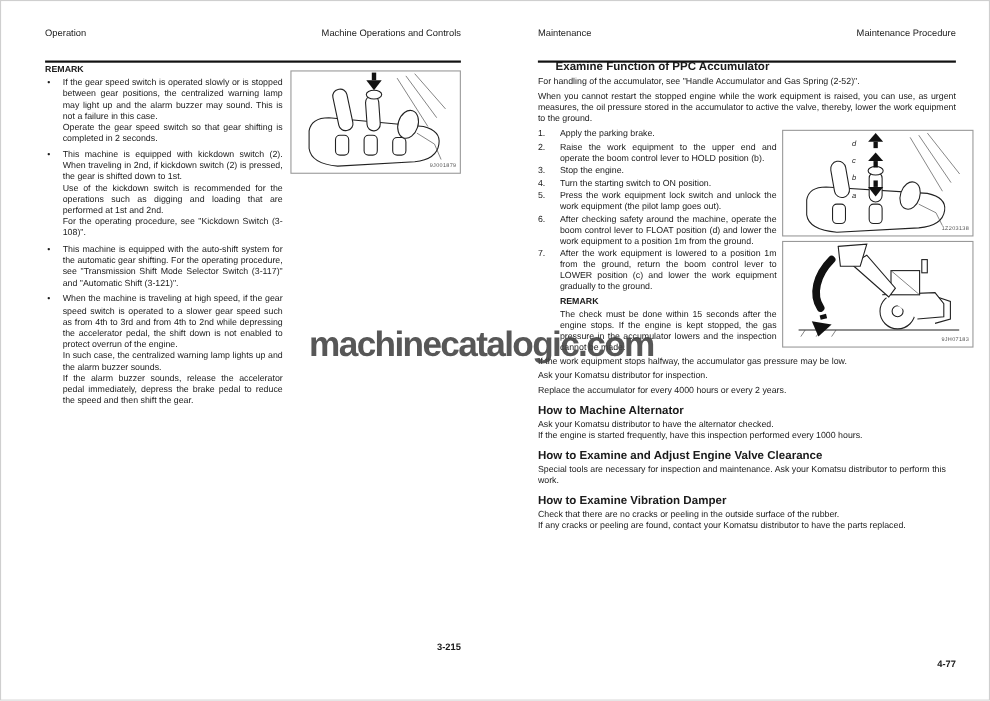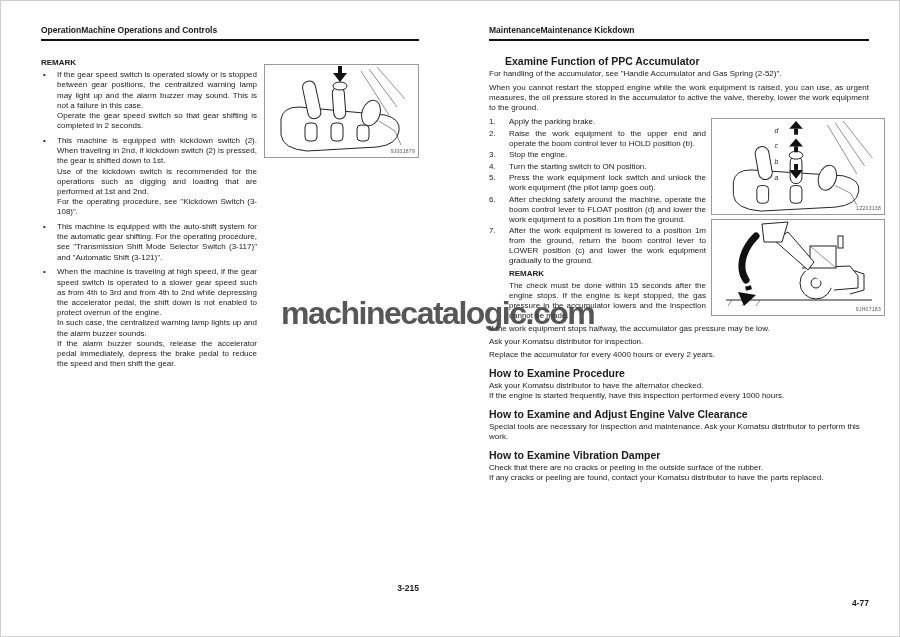--- a/index.html
+++ b/index.html
@@ -2,22 +2,22 @@
 <html><head>
 <meta charset="utf-8">
 <style>
   html,body{margin:0;padding:0;}
   body{
     width:900px;height:637px;position:relative;background:#fff;
     font-family:"Liberation Sans", sans-serif;color:#1a1a1a;overflow:hidden;
   }
   .canvas{position:absolute;inset:0;border:1px solid #cfcfcf;background:#fff;}
   
-  .page-header{position:absolute;display:flex;
-    font-size:8.5px;font-weight:bold;border-bottom:2px solid #111;padding-bottom:4px;}
+  .page-header{position:absolute;display:flex;justify-content:space-between;
+    font-size:8.5px;font-weight:normal;border-bottom:2px solid #111;padding-bottom:20px;}
   #lp-header{left:40px;top:24px;width:378px;}
   #rp-header{left:488px;top:24px;width:380px;}
   
   .page-footer{position:absolute;font-size:8.5px;font-weight:bold;text-align:right;}
   #lp-footer{left:40px;top:582px;width:378px;}
   #rp-footer{left:488px;top:597px;width:380px;}
   
   #lp-body{position:absolute;left:40px;top:57px;width:378px;font-size:8px;line-height:10.2px;}
   #rp-body{position:absolute;left:488px;top:55px;width:380px;font-size:8px;line-height:10px;}
   .text-col{width:216px;}
@@ -119,21 +119,21 @@
         <path class="thin" d="M114 56 L130 66 L136 80"></path>
       </svg>
       <span class="fig-code">9J001879</span>
     </div>
   </div>
 
   <div id="lp-footer" class="page-footer">3-215</div>
 
   <div id="rp-header" class="page-header">
     <span>Maintenance</span>
-    <span>Maintenance Kickdown</span>
+    <span>Maintenance Procedure</span>
   </div>
 
   <div id="rp-body">
     <div class="heading first">Examine Function of PPC Accumulator</div>
     <p class="para">For handling of the accumulator, see "Handle Accumulator and Gas Spring (2-52)".</p>
     <p class="para">When you cannot restart the stopped engine while the work equipment is raised, you can use, as urgent measures, the oil pressure stored in the accumulator to active the valve, thereby, lower the work equipment to the ground.</p>
 
     <div class="steps">
       <div class="step">
         <span class="step-num">1.</span>
@@ -167,21 +167,21 @@
 
     <div class="remark-block">
       <p class="remark-label">REMARK</p>
       <p class="para">The check must be done within 15 seconds after the engine stops. If the engine is kept stopped, the gas pressure in the accumulator lowers and the inspection cannot be made.</p>
     </div>
 
     <p class="note">If the work equipment stops halfway, the accumulator gas pressure may be low.</p>
     <p class="note">Ask your Komatsu distributor for inspection.</p>
     <p class="note">Replace the accumulator for every 4000 hours or every 2 years.</p>
 
-    <div class="heading">How to Examine Procedure</div>
+    <div class="heading">How to Machine Alternator</div>
     <p class="section-line">Ask your Komatsu distributor to have the alternator checked.</p>
     <p class="section-line">If the engine is started frequently, have this inspection performed every 1000 hours.</p>
 
     <div class="heading">How to Examine and Adjust Engine Valve Clearance</div>
     <p class="section-line">Special tools are necessary for inspection and maintenance. Ask your Komatsu distributor to perform this work.</p>
 
     <div class="heading">How to Examine Vibration Damper</div>
     <p class="section-line">Check that there are no cracks or peeling in the outside surface of the rubber.</p>
     <p class="section-line">If any cracks or peeling are found, contact your Komatsu distributor to have the parts replaced.</p>
 

